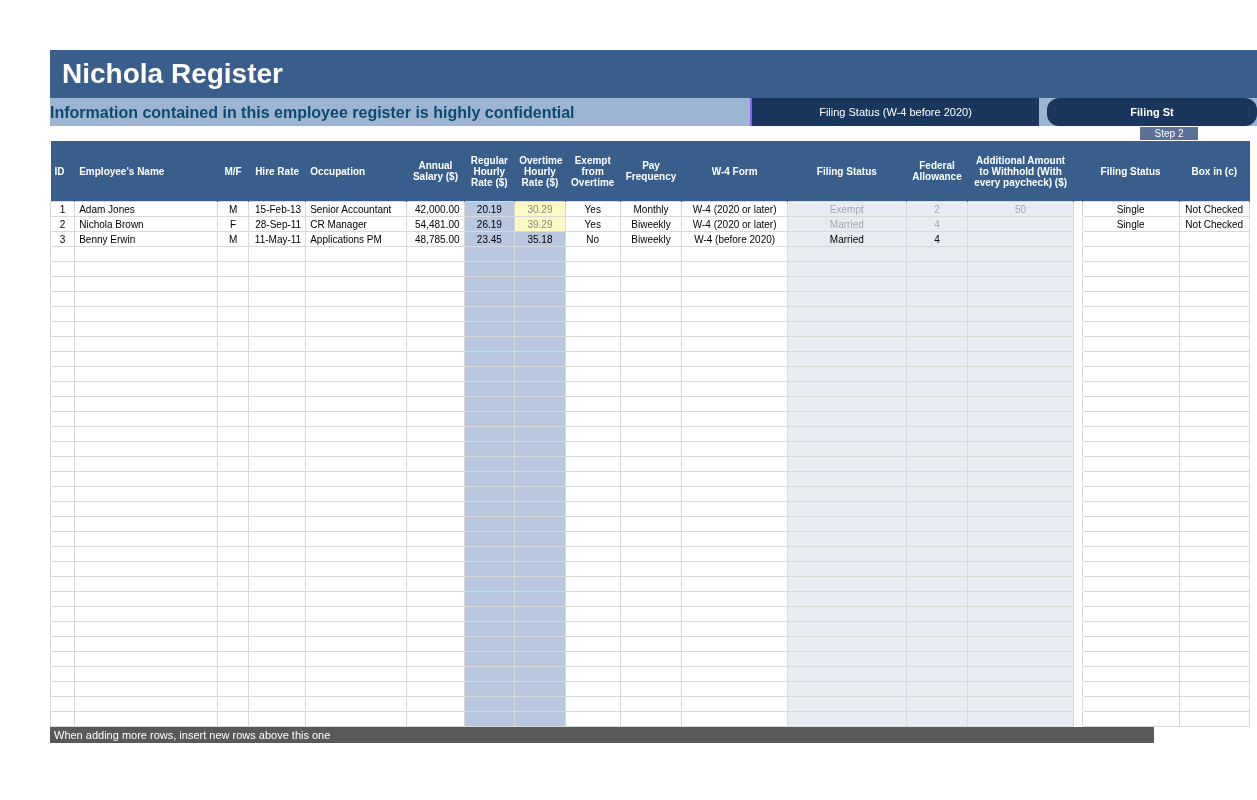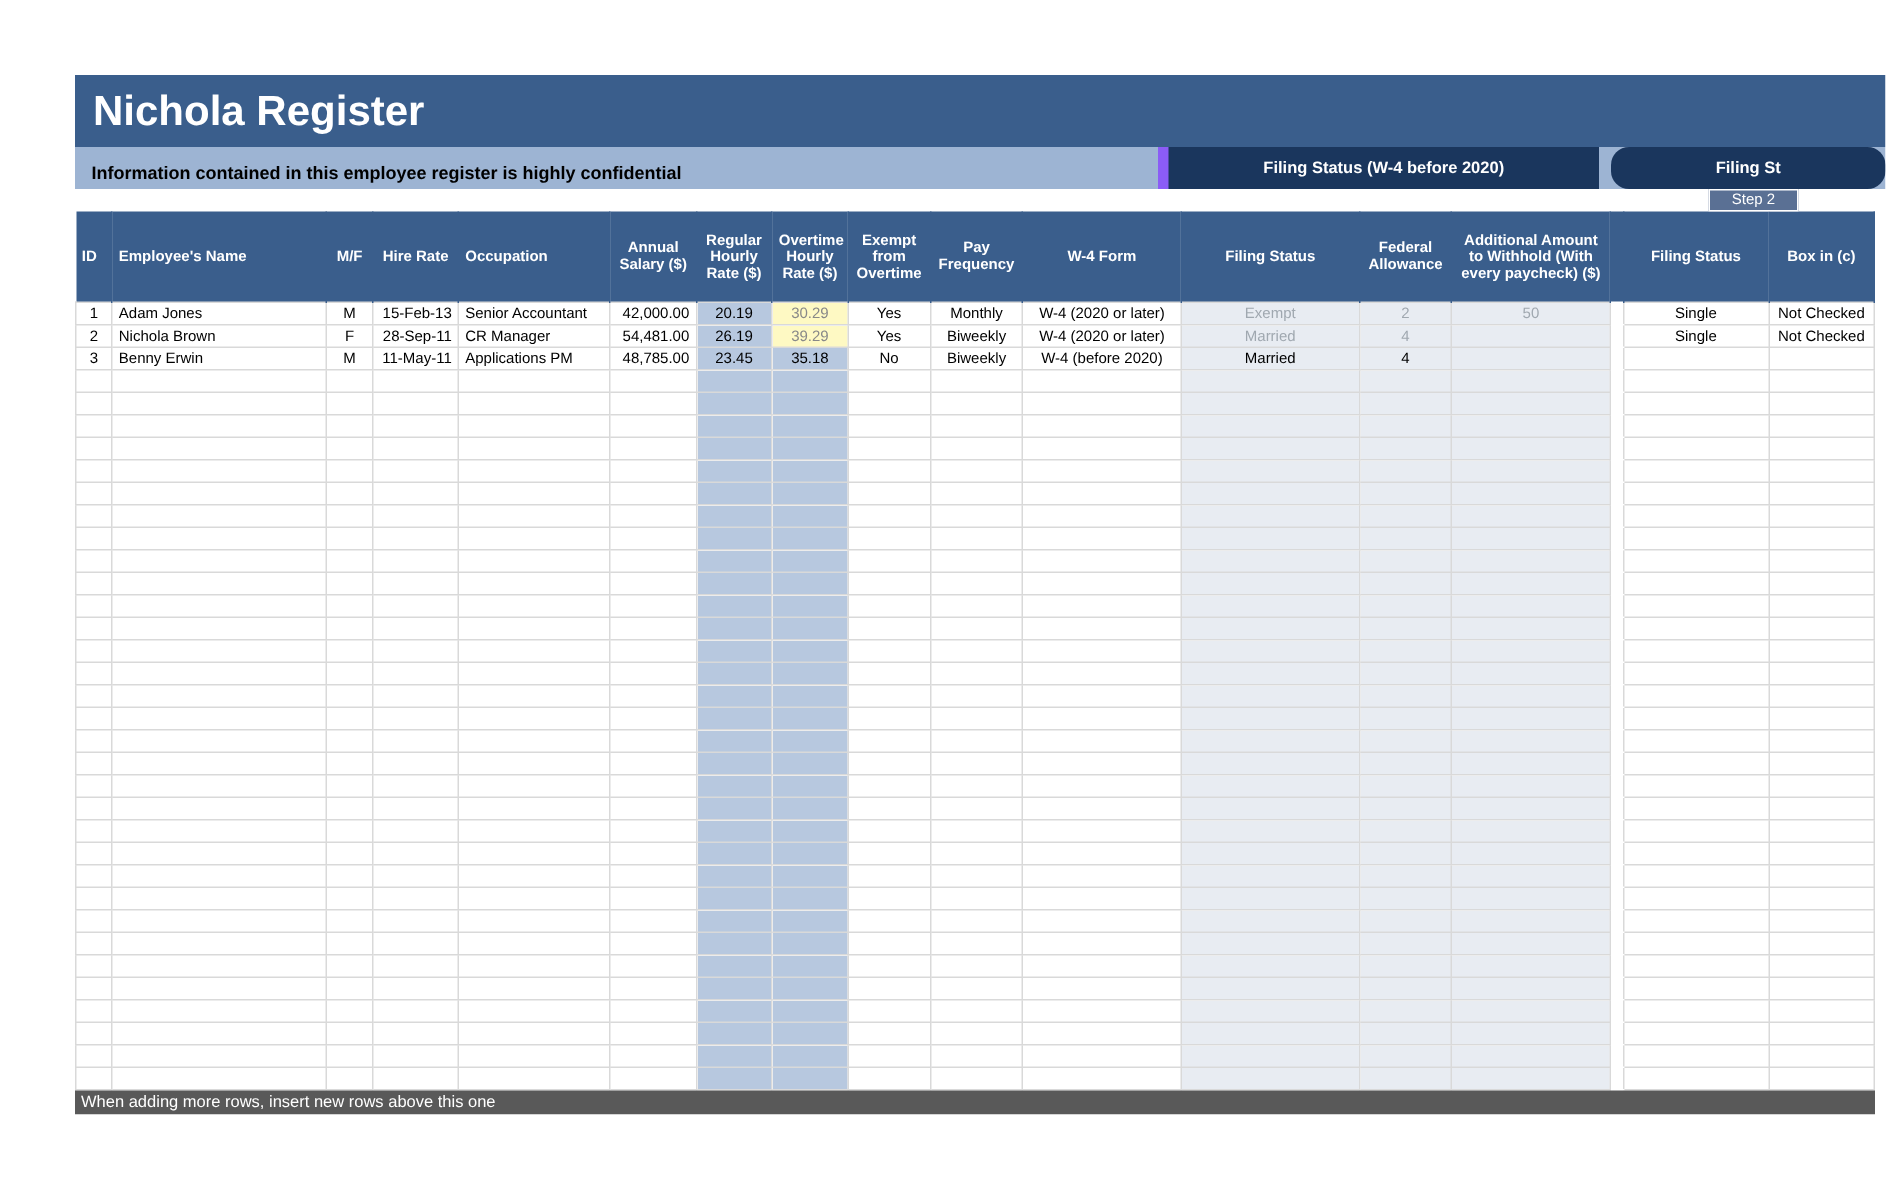--- a/index.html
+++ b/index.html
@@ -23,43 +23,43 @@
     padding: 8px 12px;
   }
   .subtitle-row {
     display: flex;
     align-items: stretch;
     background: #9db4d3;
     height: 28px;
   }
   .subtitle-text {
     flex: 0 0 700px;
-    color: #000000;
+    color: #0c4a6e;
     font-weight: bold;
-    font-size: 12px;
-    padding: 0 11px;
+    font-size: 16px;
+    padding: 0 0;
     display: flex;
     align-items: flex-end;
     padding-bottom: 4px;
   }
   .subtitle-band {
     display: flex;
     align-items: stretch;
     flex: 1;
   }
   .band-a {
     flex: 0 0 287px;
     background: #1a365d;
     color: #fff;
-    font-weight: bold;
+    font-weight: normal;
     font-size: 11px;
     display: flex;
     align-items: center;
     justify-content: center;
-    border-left: 7px solid #8b5cf6;
+    border-left: 2px solid #8b5cf6;
   }
   .band-gap {
     flex: 0 0 8px;
     background: #9db4d3;
   }
   .band-b {
     flex: 1;
     background: #1a365d;
     color: #fff;
     font-weight: bold;
@@ -141,21 +141,21 @@
   tbody td.blank-gap {
     border-top: 1px solid #fff;
     border-bottom: 1px solid #fff;
     background: #fff;
   }
   .footer-bar {
     background: #595959;
     color: #fff;
     font-size: 11px;
     padding: 2px 4px;
-    width: 1200px;
+    width: 1104px;
     box-sizing: border-box;
   }
 </style>
 </head>
 <body>
 
 <div class="page">
 
   <div class="title-bar">Nichola Register</div>
 

